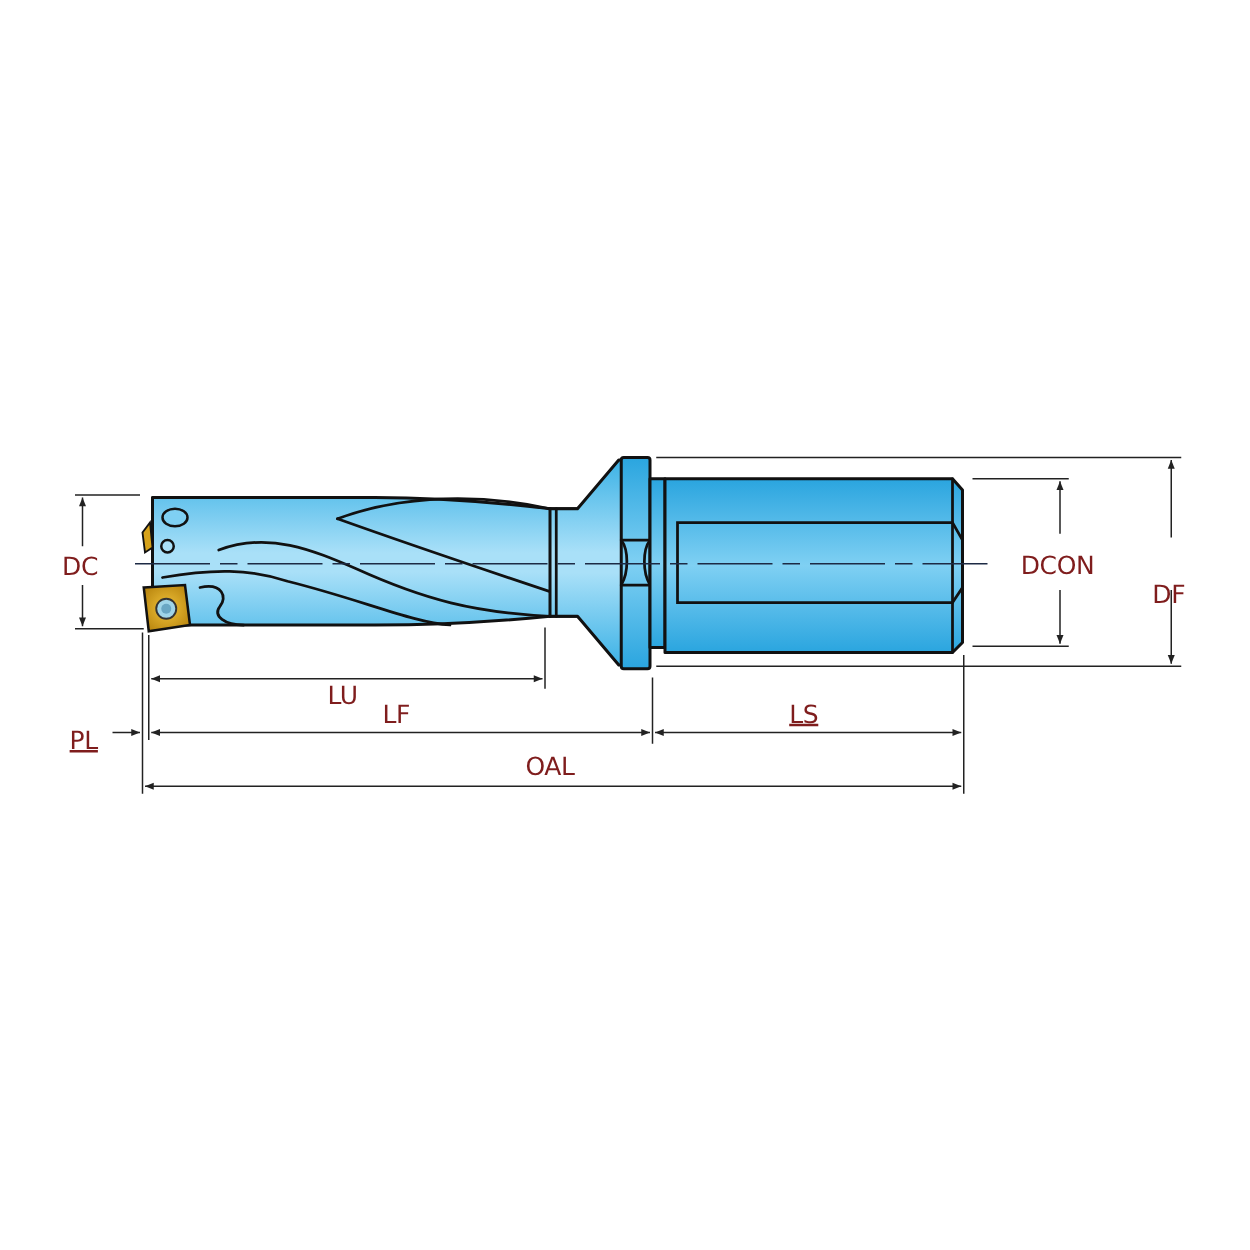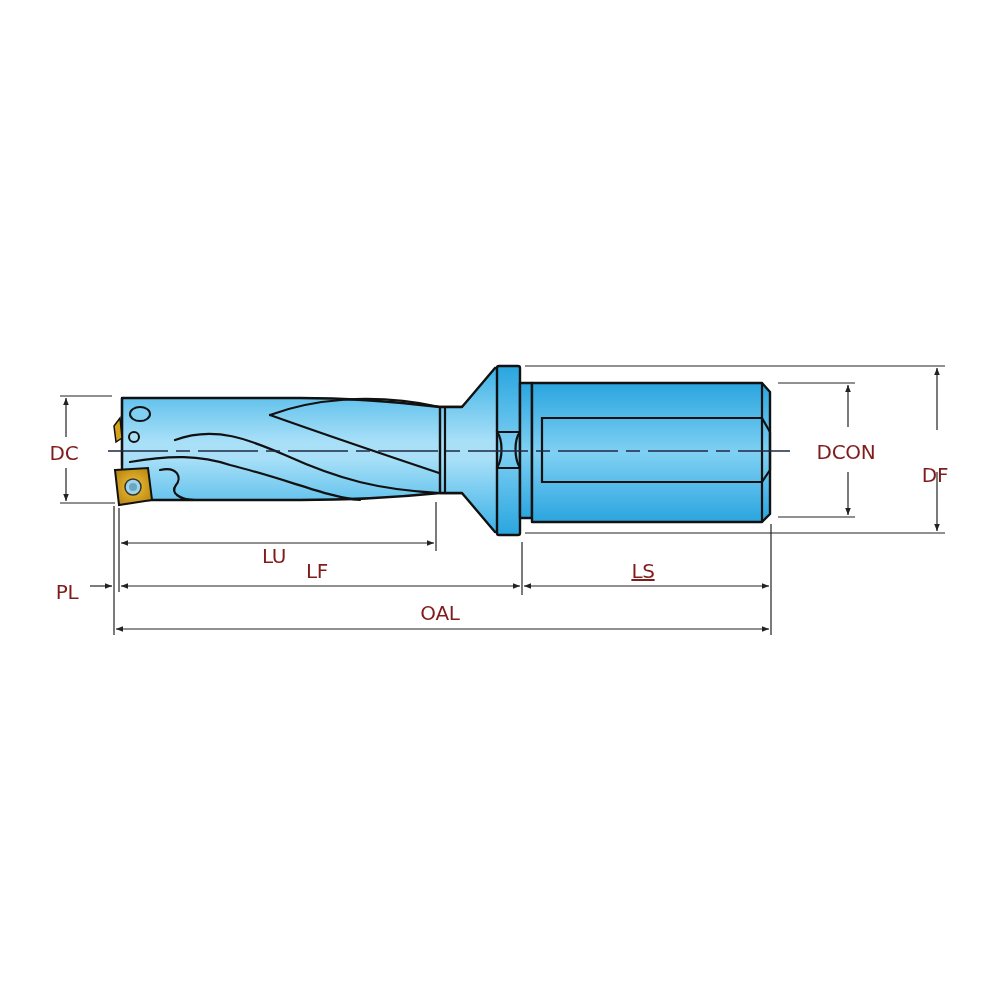--- a/index.html
+++ b/index.html
@@ -135,14 +135,14 @@
     <line x1="116" y1="629" x2="769" y2="629" class="dim" marker-start="url(#arrow)" marker-end="url(#arrow)"></line>
   </g>
 </svg>
 
 <div class="lbl" style="left:64px; top:453px;">DC</div>
 <div class="lbl" style="left:846px; top:452px;">DCON</div>
 <div class="lbl" style="left:935px; top:475px;">DF</div>
 <div class="lbl" style="left:274px; top:556px;">LU</div>
 <div class="lbl" style="left:317px; top:571px;">LF</div>
 <div class="lbl" style="left:643px; top:571px;text-decoration:underline;">LS</div>
-<div class="lbl" style="left:67px; top:592px;">PL</div>
+<div class="lbl" style="left:67px; top:592px;text-decoration:underline;">PL</div>
 <div class="lbl" style="left:440px; top:613px;">OAL</div>
 
 </body></html>

